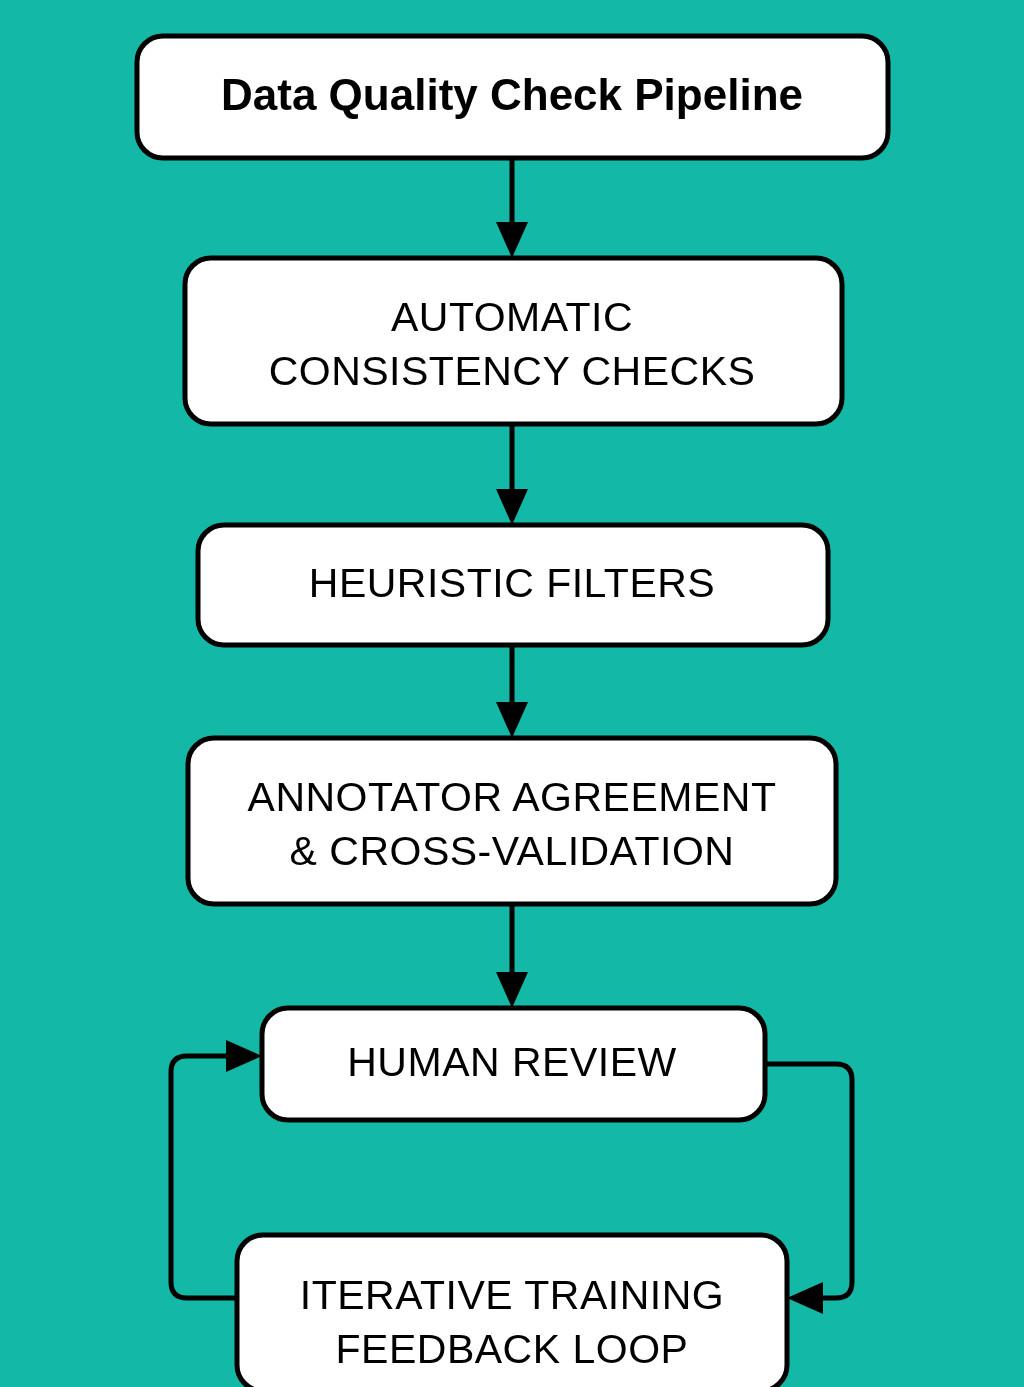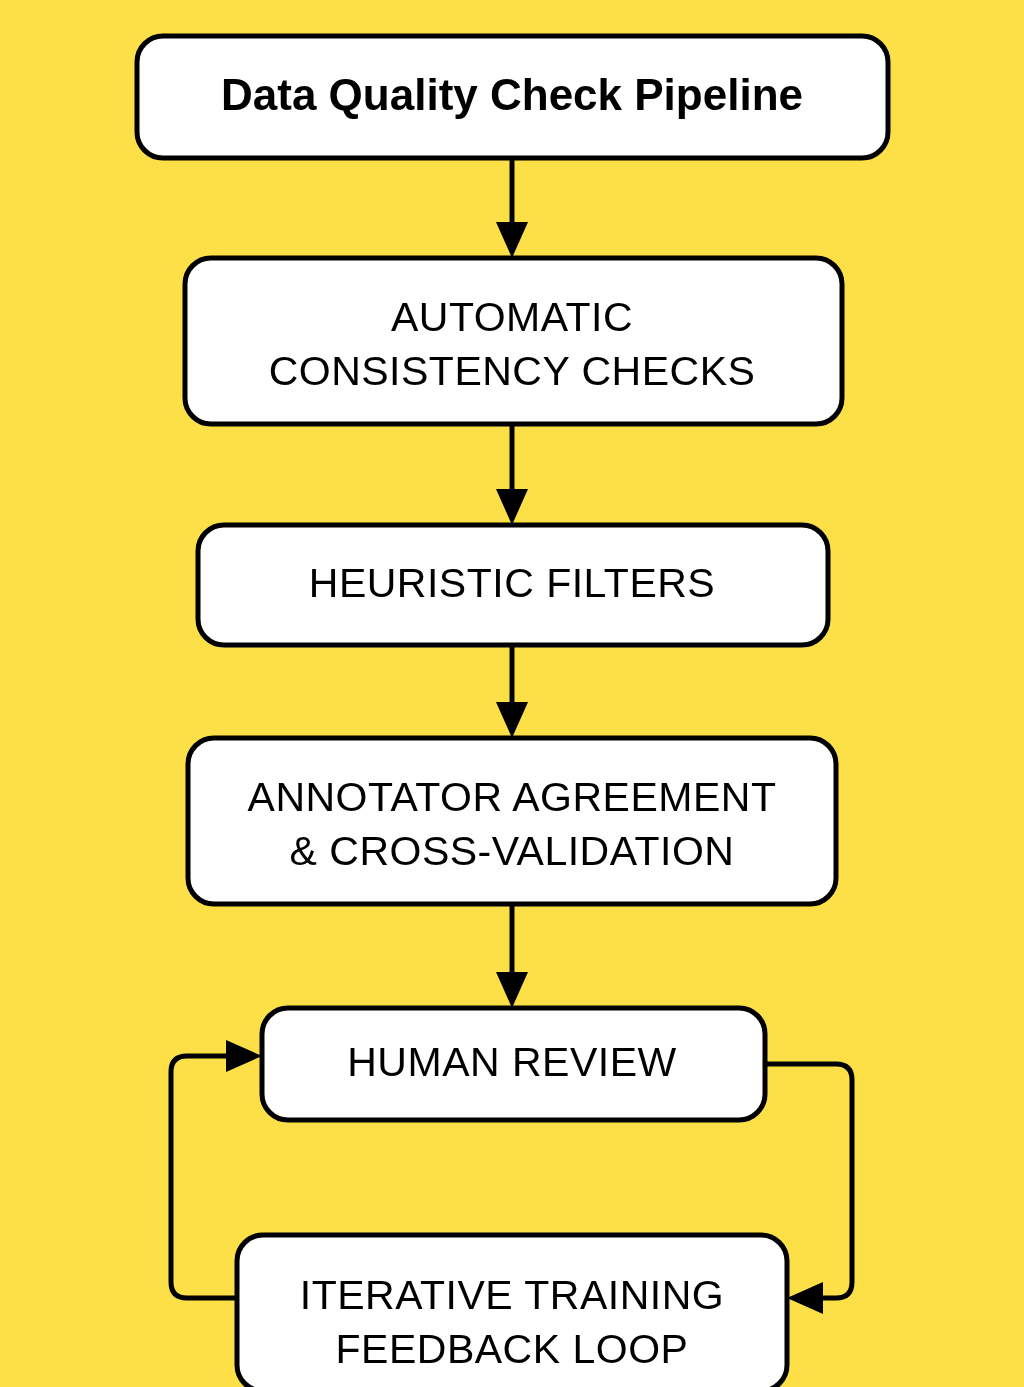--- a/index.html
+++ b/index.html
@@ -10,21 +10,21 @@
   body {
     width: 1024px;
     height: 1387px;
     font-family: "Liberation Sans", sans-serif;
     overflow: hidden;
   }
   #diagram-root {
     position: relative;
     width: 1024px;
     height: 1387px;
-    background: #fde047;
+    background: #14b8a6;
   }
   svg.flow {
     display: block;
     width: 1024px;
     height: 1387px;
   }
   .node-shape {
     fill: #ffffff;
     stroke: #000000;
     stroke-width: 5;

